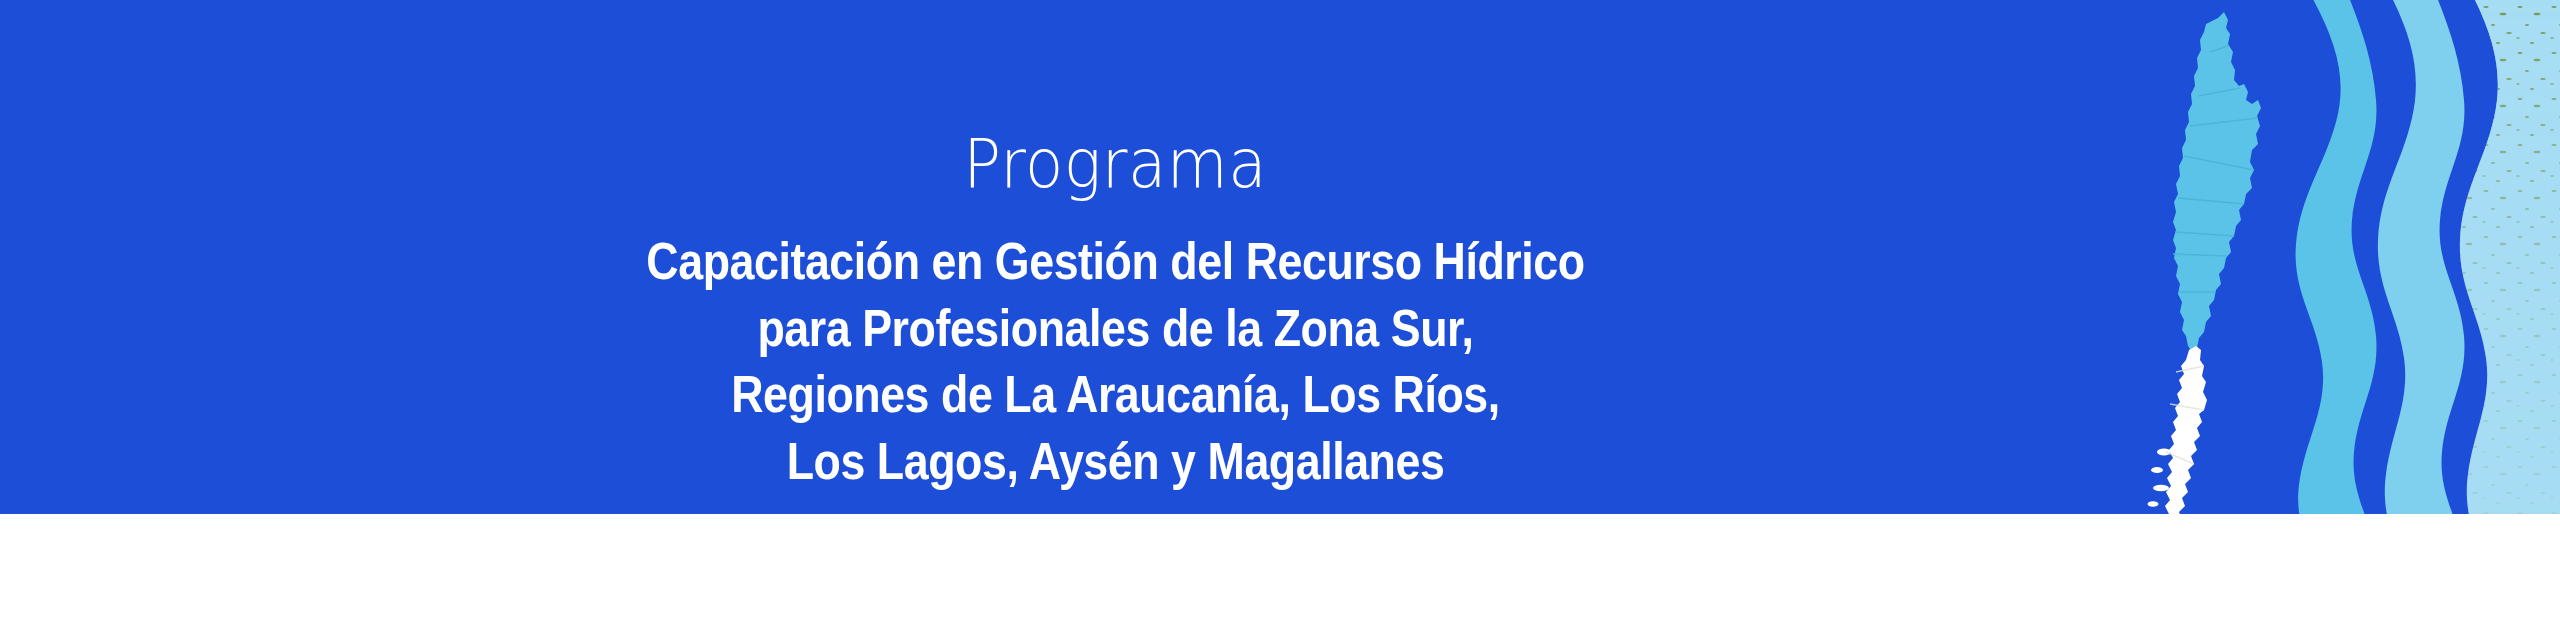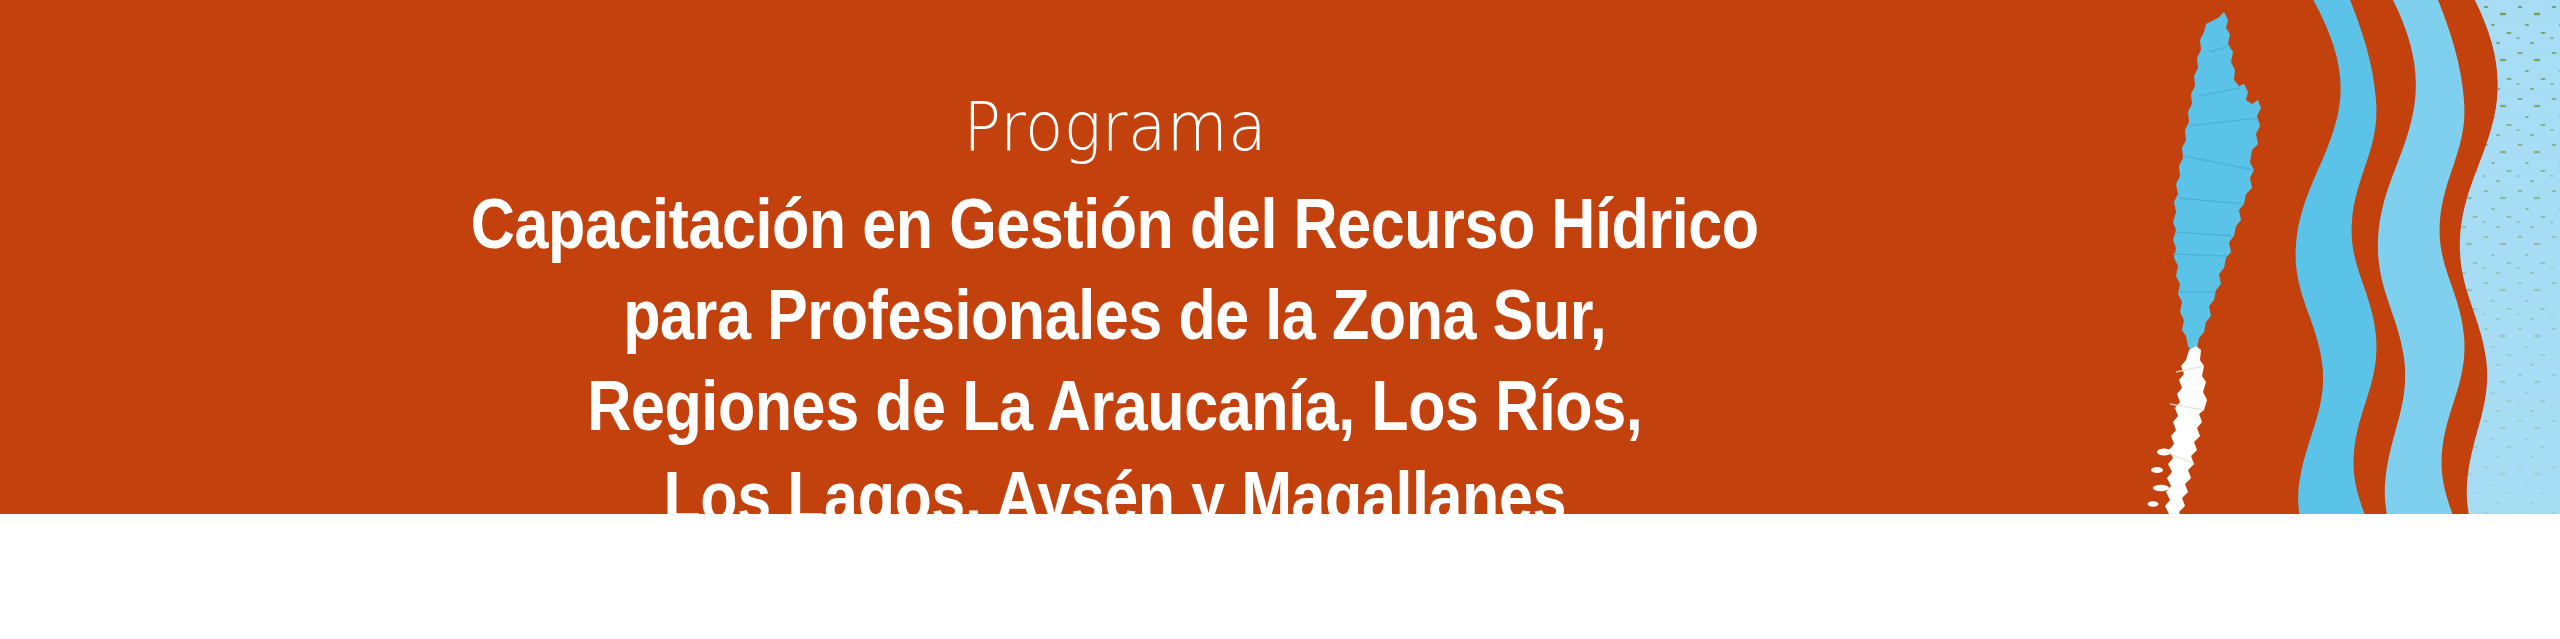--- a/index.html
+++ b/index.html
@@ -5,21 +5,21 @@
   html, body {
     margin: 0;
     padding: 0;
     background: #ffffff;
   }
   #banner {
     position: relative;
     width: 2560px;
     height: 514px;
     overflow: hidden;
-    background: #c2410c;
+    background: #1d4ed8;
     font-family: "Liberation Sans", sans-serif;
   }
 
   
   #text-block {
     position: absolute;
     left: 0;
     top: 0;
     width: 2230px;
     height: 639px;
@@ -36,22 +36,22 @@
     line-height: 1.02;
     letter-spacing: 0.5px;
     margin: 0 0 14px 0;
     font-family: "DejaVu Sans", sans-serif;
     font-stretch: condensed;
     transform: scaleX(0.92);
     transform-origin: center center;
     white-space: nowrap;
   }
   #headline {
-    margin: 4px;
-    font-size: 71px;
+    margin: 16px;
+    font-size: 52px;
     font-weight: bold;
     line-height: 1.28;
     letter-spacing: -0.5px;
     font-family: "Liberation Sans Narrow", "Liberation Sans", sans-serif;
   }
   #headline .hl {
     display: block;
     white-space: nowrap;
     transform: scaleX(0.86);
     transform-origin: center center;

